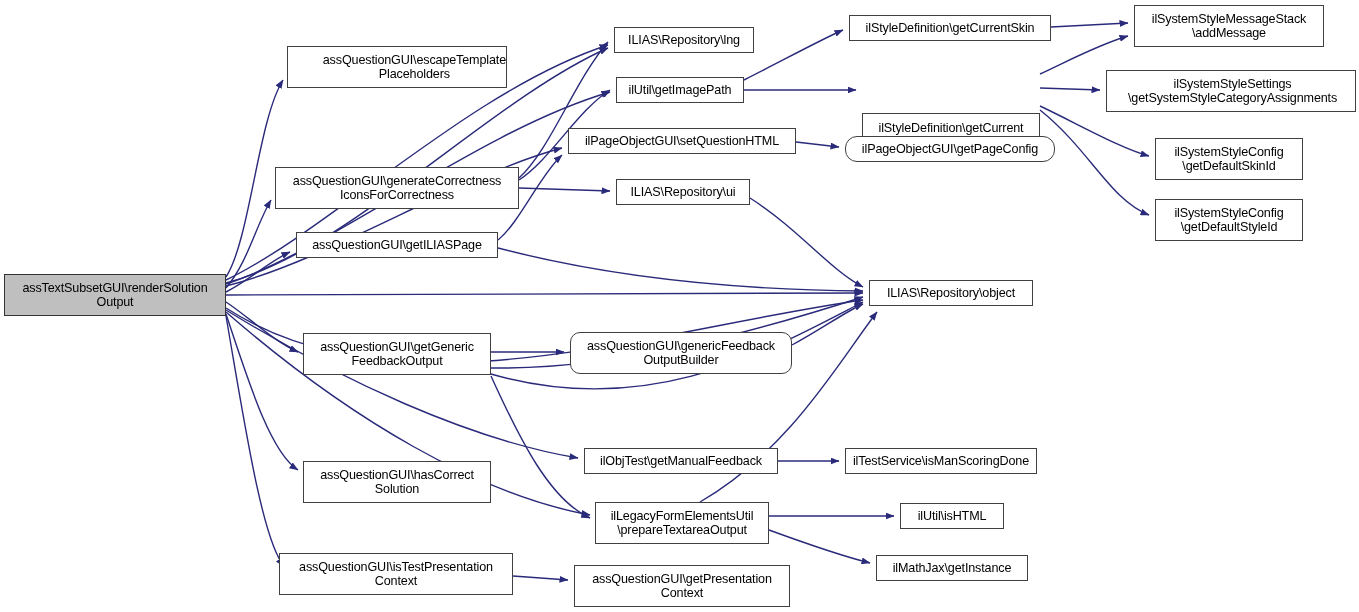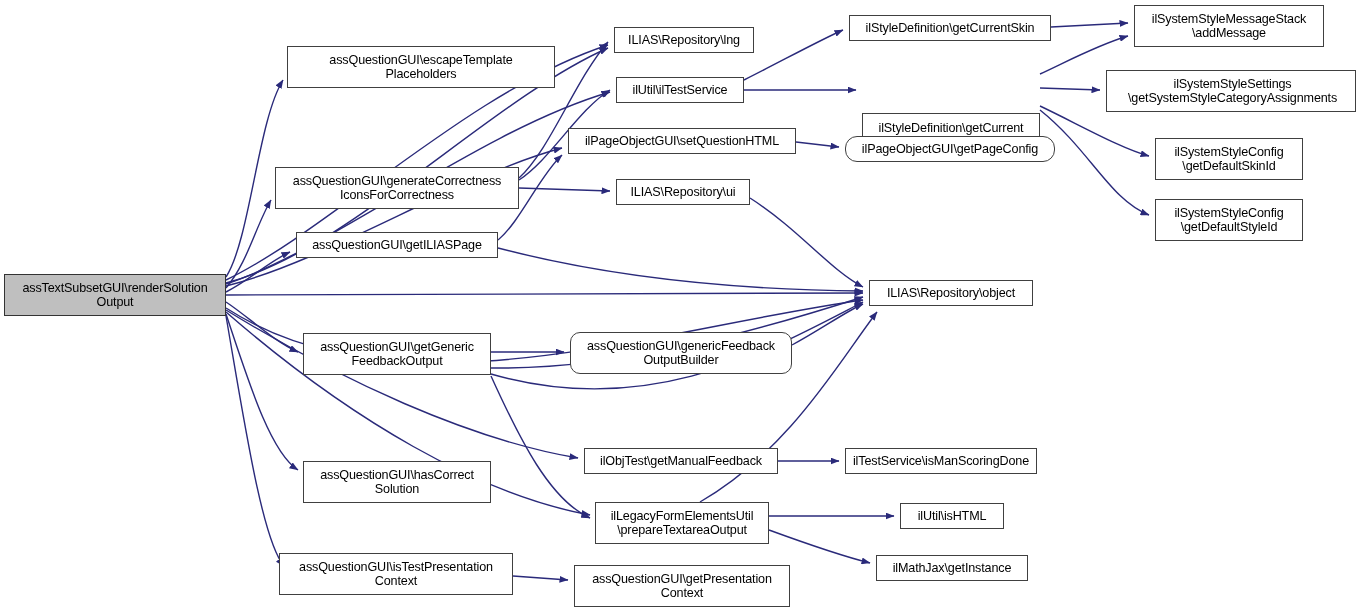--- a/index.html
+++ b/index.html
@@ -63,21 +63,21 @@
         <path d="M769,516 L894,516"></path>
         <path d="M769,530 C810,545 850,558 870,563"></path>
         <path d="M513,576 L568,580"></path>
       </g>
   </svg>
   <div id="node-layer">
       <div class="node root" style="left: 4px; top: 274px; width: 222px; height: 42px;">
         <span>assTextSubsetGUI\renderSolution
 Output</span>
       </div>
-      <div class="node" style="left: 287px; top: 46px; width: 268px; height: 42px;">
+      <div class="node" style="left: 287px; top: 46px; width: 220px; height: 42px; justify-content: flex-end;">
         <span>assQuestionGUI\escapeTemplate
 Placeholders</span>
       </div>
       <div class="node" style="left: 275px; top: 167px; width: 244px; height: 42px;">
         <span>assQuestionGUI\generateCorrectness
 IconsForCorrectness</span>
       </div>
       <div class="node" style="left: 296px; top: 232px; width: 202px; height: 26px;">
         <span>assQuestionGUI\getILIASPage</span>
       </div>
@@ -90,21 +90,21 @@
 Solution</span>
       </div>
       <div class="node" style="left: 279px; top: 553px; width: 234px; height: 42px;">
         <span>assQuestionGUI\isTestPresentation
 Context</span>
       </div>
       <div class="node" style="left: 614px; top: 27px; width: 140px; height: 26px;">
         <span>ILIAS\Repository\lng</span>
       </div>
       <div class="node" style="left: 616px; top: 77px; width: 128px; height: 26px;">
-        <span>ilUtil\ilTestService</span>
+        <span>ilUtil\getImagePath</span>
       </div>
       <div class="node" style="left: 568px; top: 128px; width: 228px; height: 26px;">
         <span>ilPageObjectGUI\setQuestionHTML</span>
       </div>
       <div class="node" style="left: 616px; top: 179px; width: 134px; height: 26px;">
         <span>ILIAS\Repository\ui</span>
       </div>
       <div class="node" style="left: 869px; top: 280px; width: 164px; height: 26px;">
         <span>ILIAS\Repository\object</span>
       </div>

